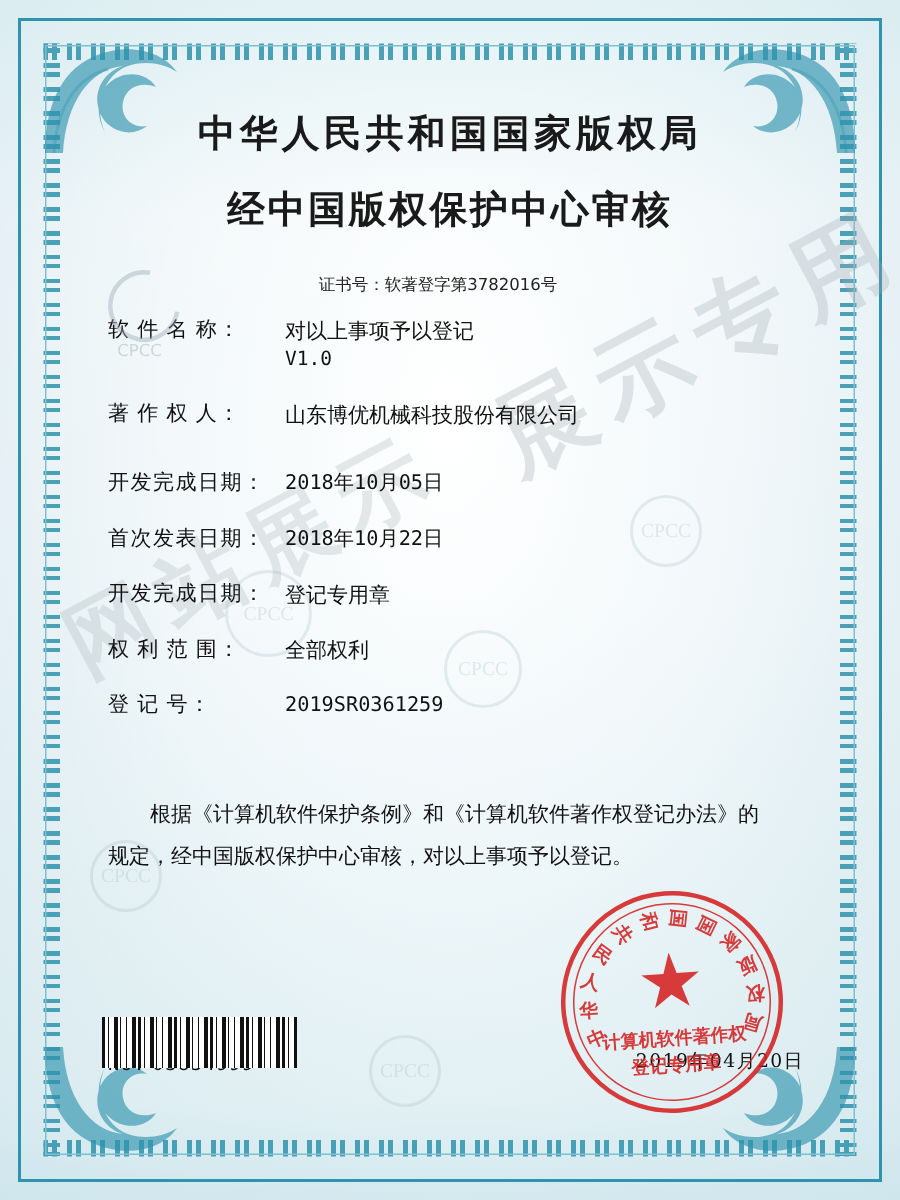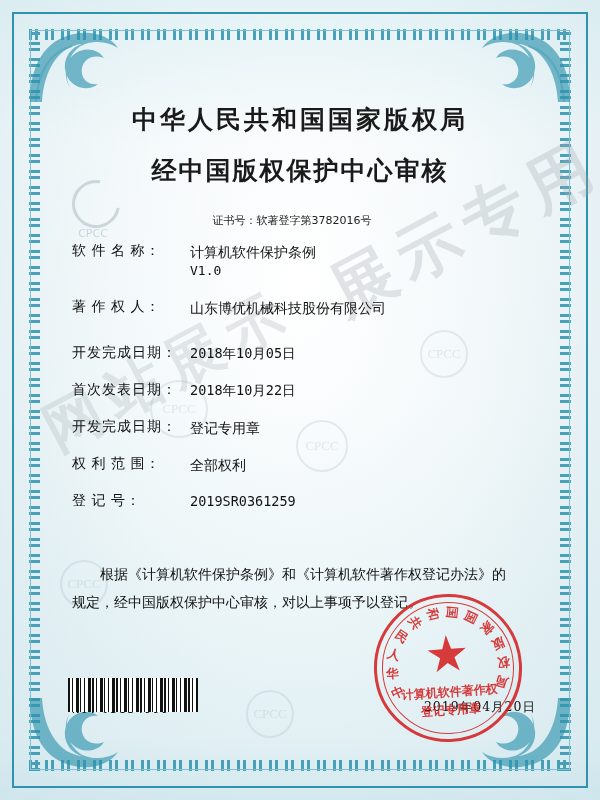--- a/index.html
+++ b/index.html
@@ -127,21 +127,21 @@
     right: 50px;
     bottom: 50px;
   }
 
   .title-main {
     text-align: center;
     font-size: 25px;
     letter-spacing: 3px;
     color: #1a1a1a;
     font-weight: 700;
-    margin-top: 43px;
+    margin-top: 12px;
     font-family: "DejaVu Serif", serif;
   }
   .title-sub {
     text-align: center;
     font-size: 25px;
     letter-spacing: 2px;
     color: #1a1a1a;
     font-weight: 700;
     margin-top: 18px;
     font-family: "DejaVu Serif", serif;
@@ -357,21 +357,21 @@
     <div class="title-main">中华人民共和国国家版权局</div>
     <div class="title-sub">经中国版权保护中心审核</div>
 
     <div class="cert-no">证书号：软著登字第3782016号</div>
 
     <div class="fields">
 
       <div class="field-row">
         <div class="field-label">软 件 名 称：</div>
         <div class="field-value">
-          <span>计算机软件保护条例</span>
+          <span>对以上事项予以登记</span>
           <span class="sub">V1.0</span>
         </div>
       </div>
 
       <div class="field-row" style="margin-top:14px;">
         <div class="field-label">著 作 权 人：</div>
         <div class="field-value">山东博优机械科技股份有限公司</div>
       </div>
 
       <div class="field-row" style="margin-top:26px;">

